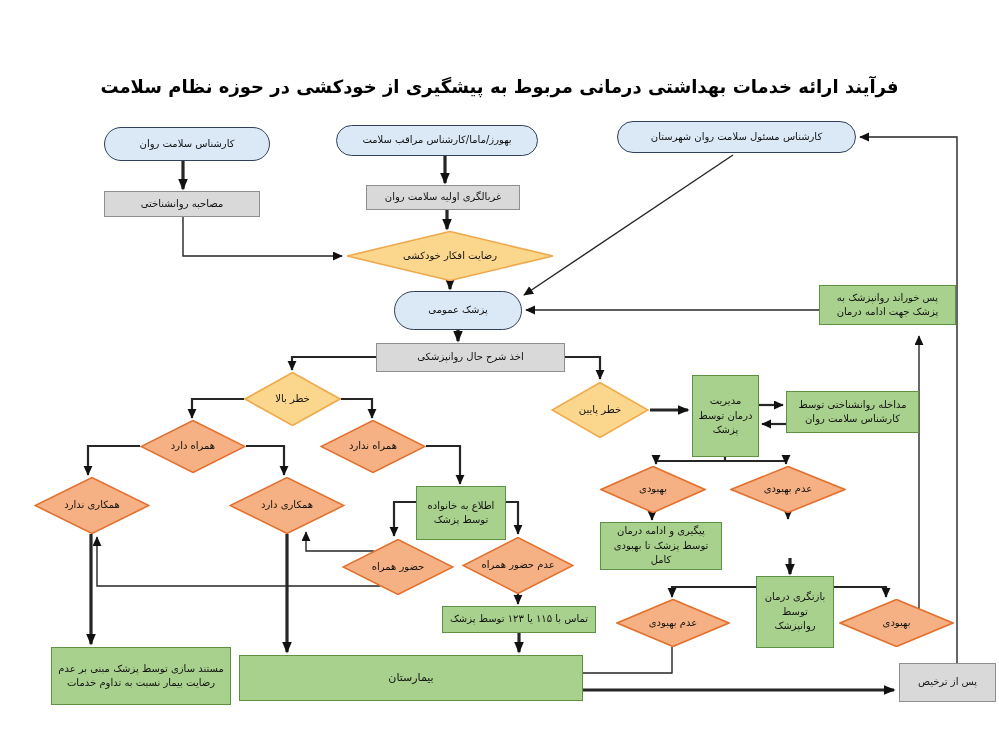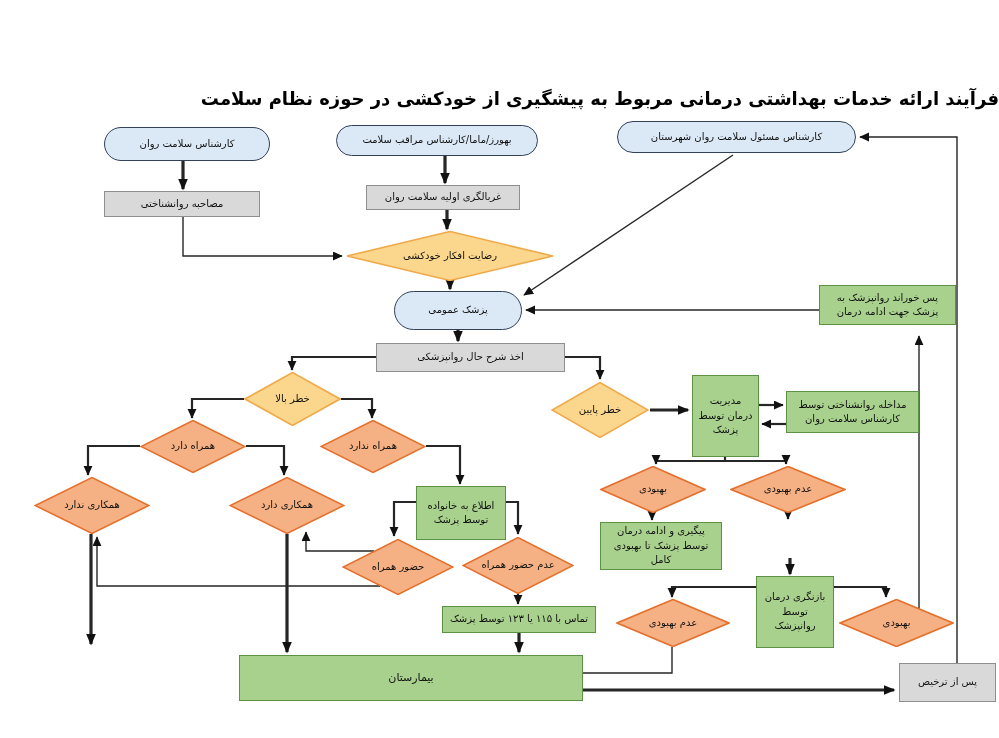--- a/index.html
+++ b/index.html
@@ -1,21 +1,21 @@
 <!DOCTYPE html>
 <html lang="fa" style="--node-blue: #dbe9f6; --node-gray: #d9d9d9; --node-yellow: #fbd78d; --node-salmon: #f5b183; --node-green: #a9d18e; --connector: #262626;"><head>
 <meta charset="utf-8">
 <style>
   html,body{margin:0;padding:0;background:#ffffff;}
   #canvas{
     position:relative;width:999px;height:738px;background:#ffffff;overflow:hidden;
     font-family:"DejaVu Sans","Liberation Sans",sans-serif;color:#111;
   }
   #title{
-    position:absolute;top:88px;left:0;width:100%;
+    position:absolute;top:76px;left:0;width:100%;text-align:center;
     font-size:18px;font-weight:bold;color:#000;direction:rtl;
   }
   #edges{position:absolute;left:0;top:0;}
   #edges polyline{fill:none;stroke:var(--connector,#262626);}
   #edges .thin{stroke-width:1.4;}
   #edges .med{stroke-width:2.2;}
   #edges .thick{stroke-width:3.2;}
   .node{
     position:absolute;display:flex;align-items:center;justify-content:center;
     text-align:center;direction:rtl;font-size:10px;line-height:1.45;box-sizing:border-box;
@@ -213,17 +213,20 @@
     </div>
   <div class="node greenrect" style="left:819px;top:285px;width:137px;height:40px">
     <span class="lbl">پس خوراند روانپزشک به پزشک جهت ادامه درمان</span>
     </div>
   <div class="node greenrect" style="left:600px;top:522px;width:122px;height:48px">
     <span class="lbl">پیگیری و ادامه درمان توسط پزشک تا بهبودی کامل</span>
     </div>
   <div class="node greenrect" style="left:756px;top:576px;width:78px;height:72px">
     <span class="lbl">بازنگری درمان توسط روانپزشک</span>
     </div>
+  <div class="node greenrect" style="left:51px;top:647px;width:180px;height:58px">
+    <span class="lbl">مستند سازی توسط پزشک مبنی بر عدم رضایت بیمار  نسبت به تداوم خدمات</span>
+    </div>
   <div class="node greenrect" style="left:239px;top:655px;width:344px;height:46px;font-size:11px">
     <span class="lbl">بیمارستان</span>
     </div>
 
 </div>
 
 </body></html>

